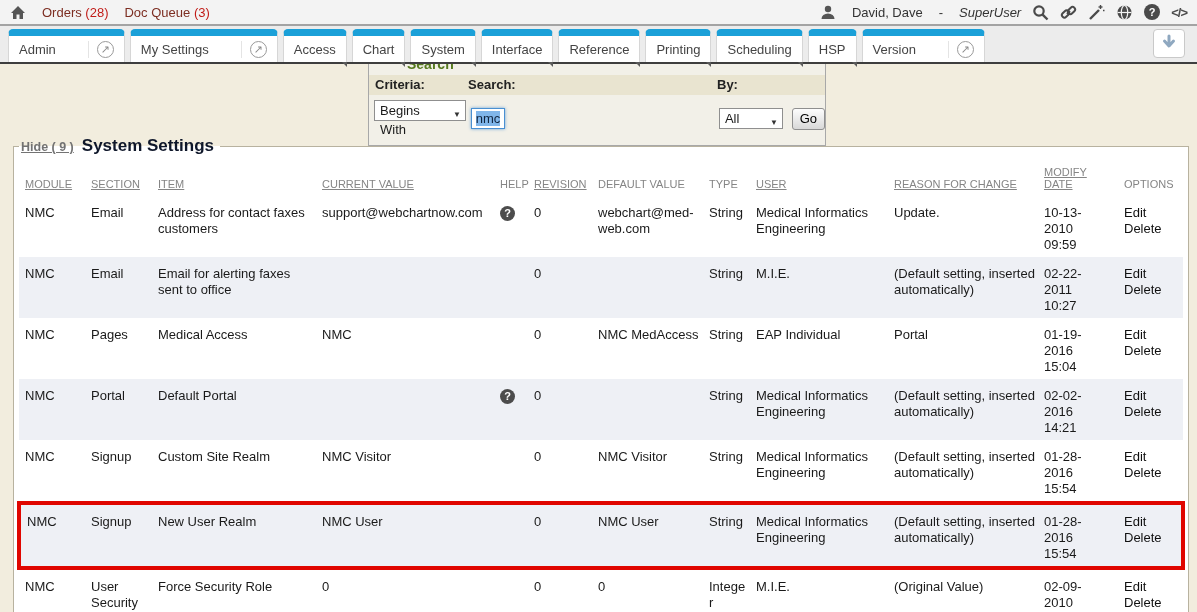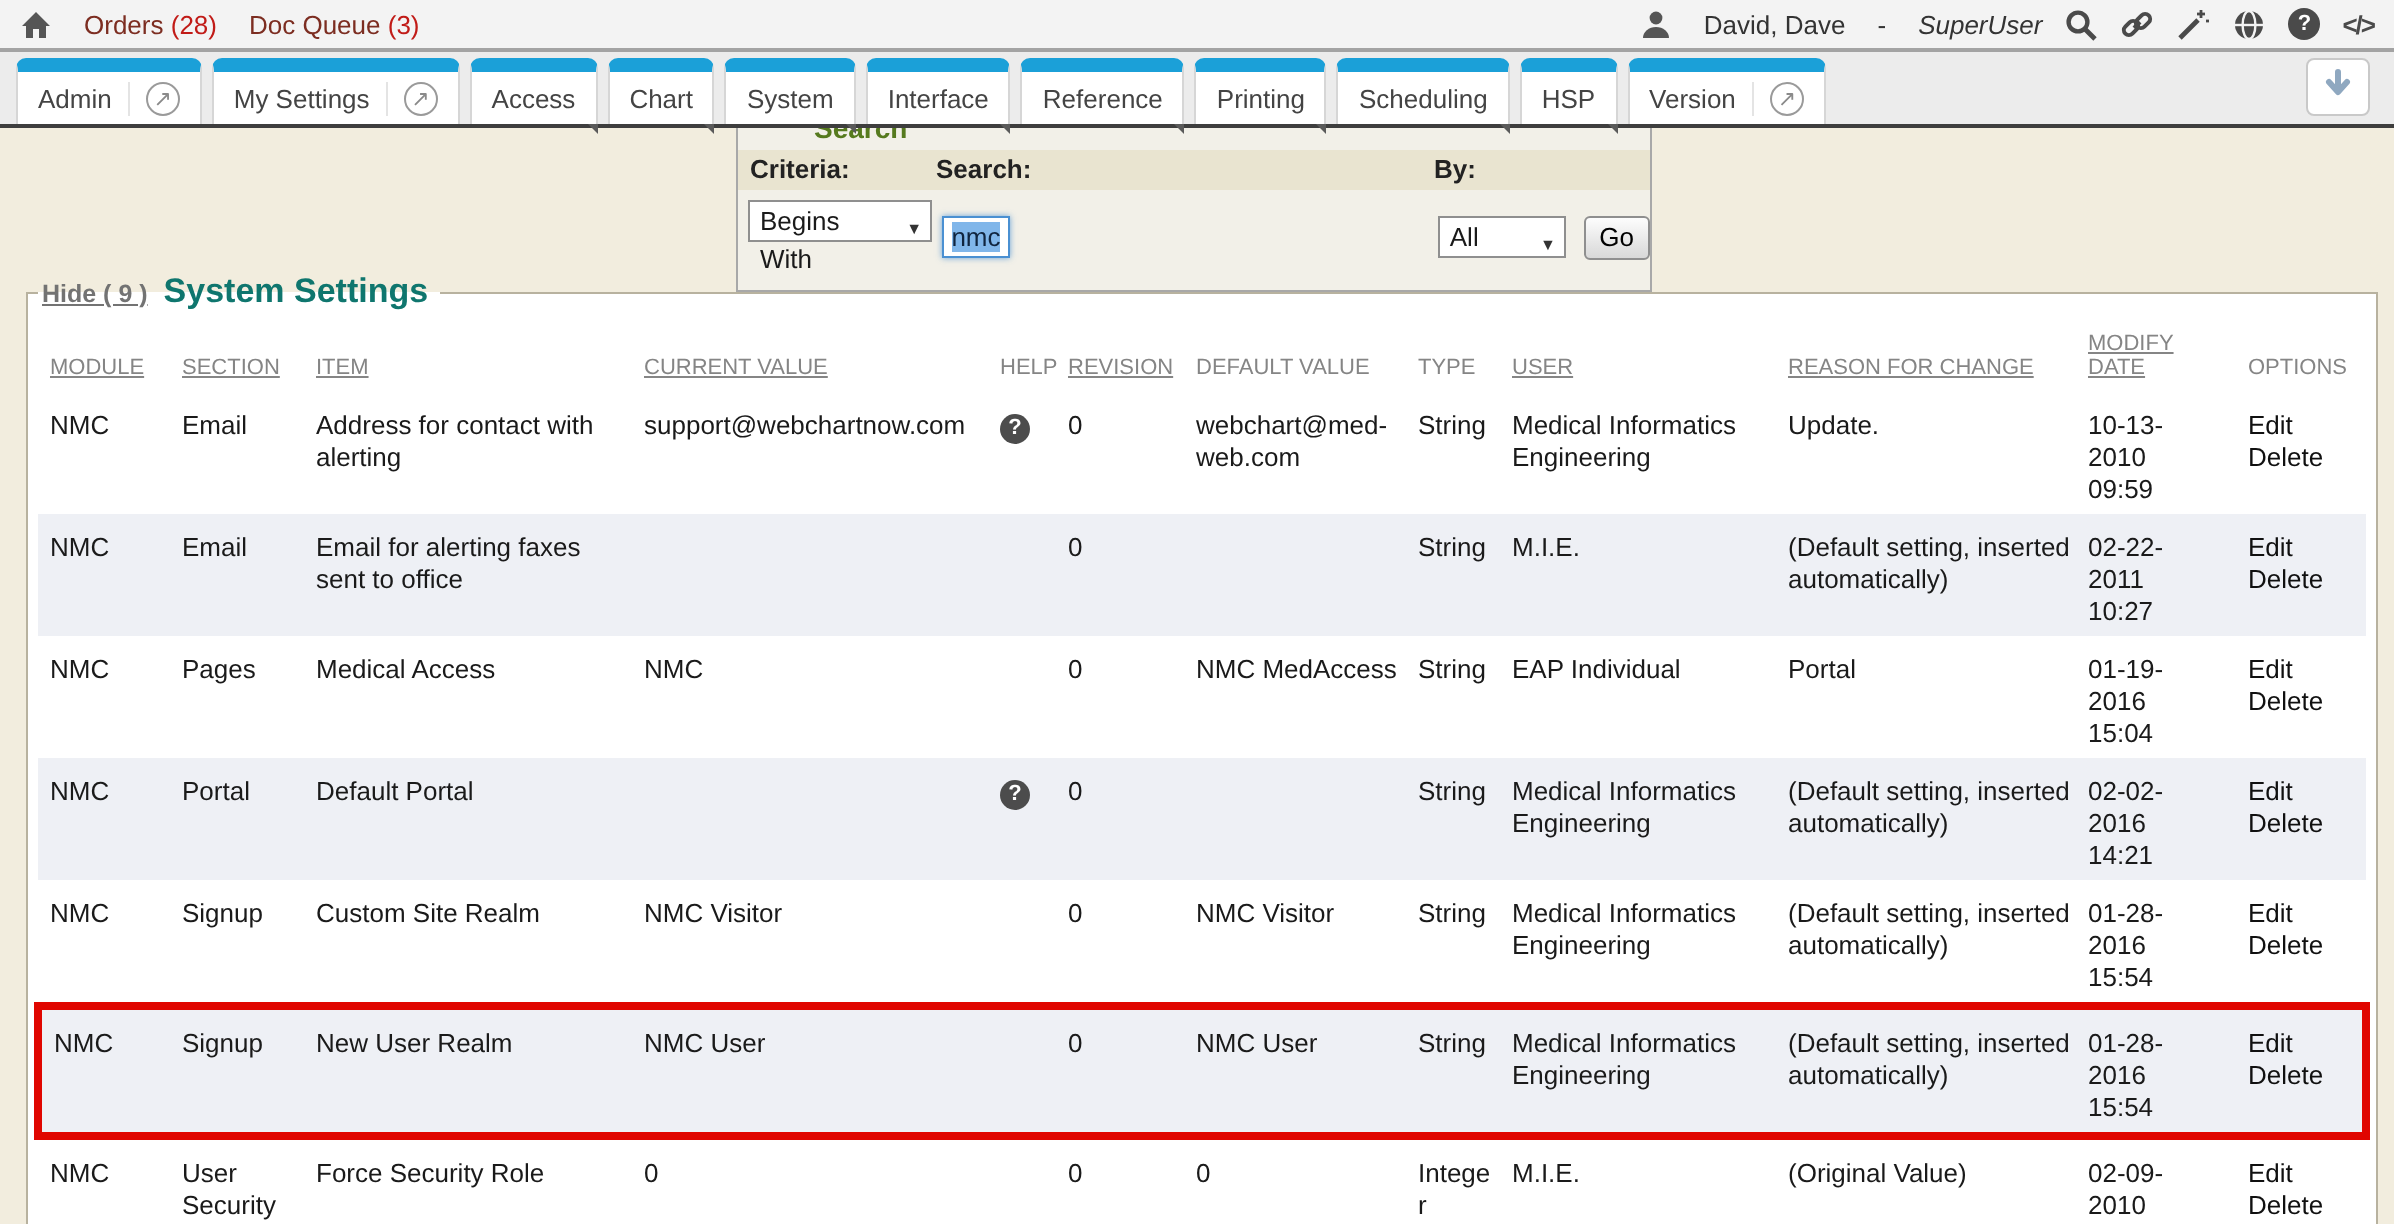--- a/index.html
+++ b/index.html
@@ -32,21 +32,21 @@
   
   .tabbar{
     position:relative; z-index:10; height:38px; background:#ececec;
     border-bottom:2px solid #3e3e3e; display:flex; align-items:flex-end; padding-left:8px;
   }
   .tabs{ display:flex; gap:5px; align-items:flex-end; }
   .tab{
     background:#fff; border:1px solid #d6d6d6; border-bottom:none;
     border-top:7px solid #1ba0d8; border-radius:5px 5px 0 0;
     height:33px; display:flex; align-items:center; padding:0 10px;
-    font-size:13px; color:#444; position:relative; cursor:pointer;
+    font-size:13px; color:#444; position:relative; cursor:pointer;gap:24px;
   }
   .tab.has-menu::after{
     content:""; position:absolute; right:-1px; bottom:-5px;
     border-top:5px solid #5a5a5a; border-left:5px solid transparent;
   }
   .tab-ext{ display:flex; align-items:center; margin-left:8px; padding-left:8px; border-left:1px solid #e4e4e4; }
   .tab-ext .circ{
     width:17px;height:17px;border:1px solid #9a9a9a;border-radius:50%;
     display:flex;align-items:center;justify-content:center;color:#8a8a8a;font-size:11px;
   }
@@ -89,21 +89,21 @@
   
   fieldset.settings{
     position:absolute; left:13px; top:136px; width:1176px; height:476px;
     border:1px solid #b8b29f; border-bottom:none; background:#fff;
     padding:0 3px; overflow:hidden;
   }
   fieldset.settings legend{
     display:flex; align-items:baseline; gap:8px; margin-left:2px; padding:0 6px 0 2px;
   }
   .hide-link{ color:#737373; font-weight:bold; font-size:12.5px; text-decoration:underline; cursor:pointer; }
-  .sect-title{ color:#0f766e; font-weight:bold; font-size:17px; }
+  .sect-title{ color:#0f172a; font-weight:bold; font-size:17px; }
   table{ width:100%; border-collapse:collapse; table-layout:fixed; }
   thead th{
     font-size:11px; font-weight:normal; color:#858585; text-align:left;
     vertical-align:bottom; padding:10px 4px 6px 2px; cursor:pointer;
   }
   thead th:first-child{ padding-left:6px; }
   .th-label.sortable{ text-decoration:underline; }
   tbody tr{ height:56px; }
   tbody tr:nth-child(odd){ background:#fff; }
   tbody tr:nth-child(even){ background:#eef0f5; }
@@ -328,21 +328,21 @@
 
   <th><span class="th-label sortable">MODIFY DATE</span></th>
 
   <th><span class="th-label">OPTIONS</span></th>
 </tr>
       </thead>
     <tbody>
   <tr>
     <td class="c-module">NMC</td>
     <td class="c-section">Email</td>
-    <td class="c-item">Address for contact with alerting</td>
+    <td class="c-item">Address for contact faxes customers</td>
     <td class="c-current">support@webchartnow.com</td>
     <td class="c-help"><span class="help-badge"></span></td>
     <td class="c-rev">0</td>
     <td class="c-default">webchart@med-web.com</td>
     <td class="c-type">String</td>
     <td class="c-user">Medical Informatics Engineering</td>
     <td class="c-reason">Update.</td>
     <td class="c-date">10-13-2010 09:59</td>
     <td class="c-options">
       <a class="row-link">Edit</a>

